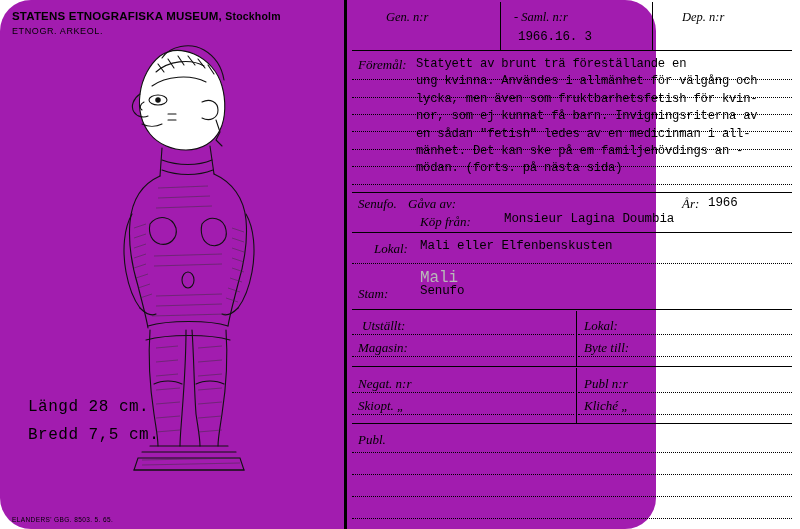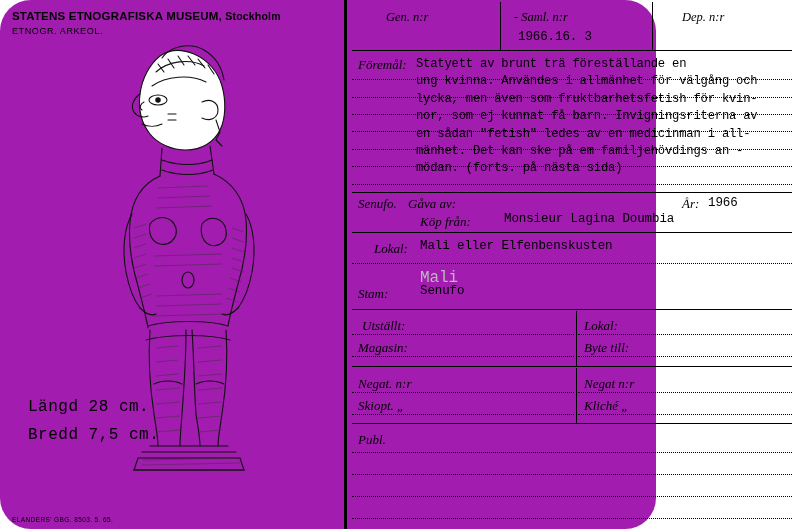--- a/index.html
+++ b/index.html
@@ -309,21 +309,21 @@
     <div class="vline" style="left:224px; top:311px; height:55px;"></div>
     <div class="dotrule" style="top:334px; left:0; width:222px;"></div>
     <div class="dotrule" style="top:334px; left:226px; width:214px;"></div>
     <div class="dotrule" style="top:356px; left:0; width:222px;"></div>
     <div class="dotrule" style="top:356px; left:226px; width:214px;"></div>
 
     <div class="rule" style="top:366px;"></div>
 
     <div class="lbl" style="left:6px; top:376px;">Negat. n:r</div>
     <div class="val" style="left:96px; top:376px;"></div>
-    <div class="lbl" style="left:232px; top:376px;">Negat n:r</div>
+    <div class="lbl" style="left:232px; top:376px;">Publ n:r</div>
     <div class="val" style="left:300px; top:376px;"></div>
 
     <div class="lbl" style="left:6px; top:398px;">Skiopt.  „</div>
     <div class="val" style="left:96px; top:398px;"></div>
     <div class="lbl" style="left:232px; top:398px;">Kliché „</div>
     <div class="val" style="left:310px; top:398px;"></div>
 
     <div class="vline" style="left:224px; top:368px; height:55px;"></div>
     <div class="dotrule" style="top:392px; left:0; width:222px;"></div>
     <div class="dotrule" style="top:392px; left:226px; width:214px;"></div>

